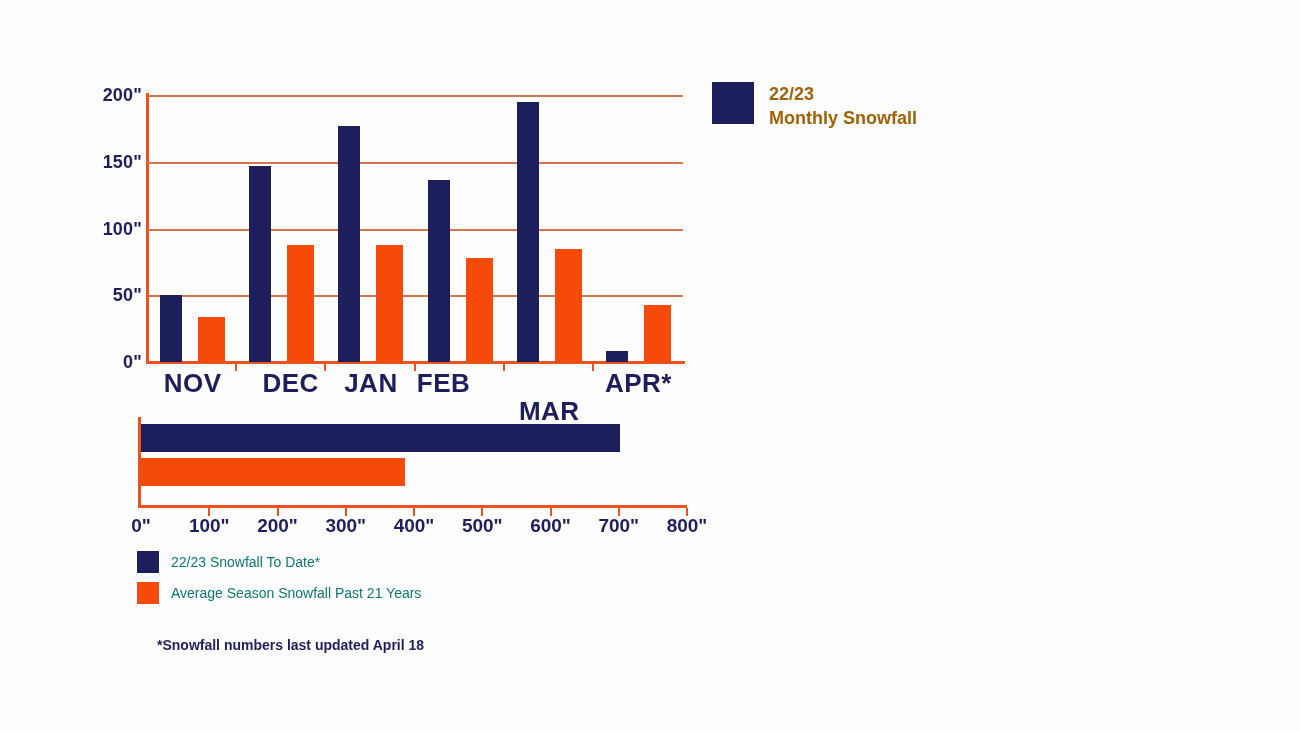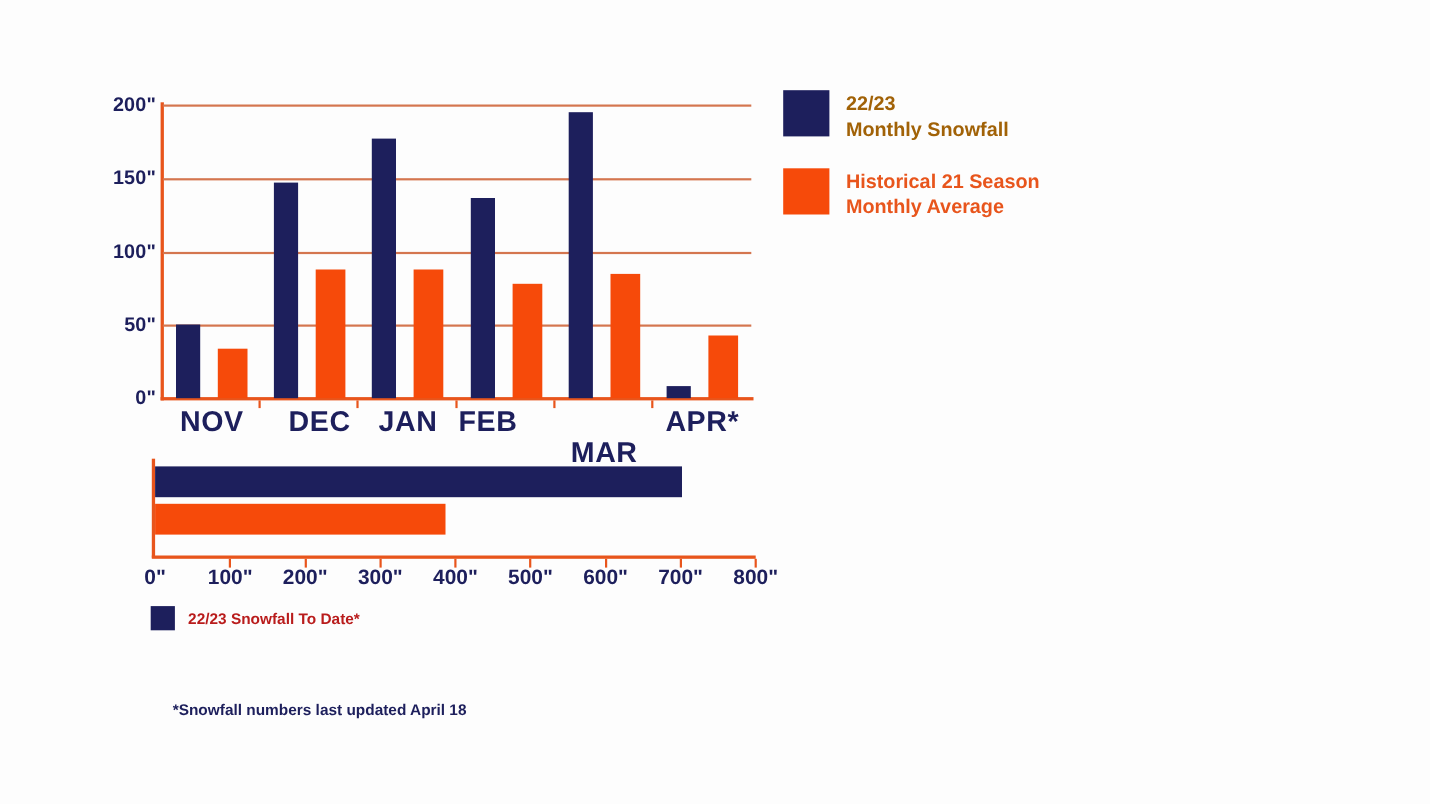--- a/index.html
+++ b/index.html
@@ -85,21 +85,21 @@
     font-size: 19px; font-weight: bold; color: #1d1f5c;
     white-space: nowrap;
   }
 
   
   #h-legend { position: absolute; left: 137px; top: 551px; }
   .hl-row { display: flex; align-items: center; margin-bottom: 9px; }
   .hl-swatch { width: 22px; height: 22px; flex: 0 0 22px; margin-right: 12px; }
   .hl-swatch.navy { background: #1d1f5c; }
   .hl-swatch.orange { background: #f64a0a; }
-  .hl-text { font-size: 14px; font-weight: bold; color: #b91c1c; }
+  .hl-text { font-size: 14px; font-weight: normal; color: #0f766e; }
   #footnote {
     position: absolute; left: 133px; top: 637px;
     font-size: 14px; font-weight: bold; color: #1d1f5c; margin-left: 24px;
   }
 </style>
 </head>
 <body>
 
 <div id="stage">
 
@@ -151,27 +151,20 @@
     </div>
 
   <div id="v-legend">
     <div class="vl-row">
       <div class="vl-swatch navy"></div>
       <div class="vl-text navy">
         <div>22/23</div>
         <div>Monthly Snowfall</div>
       </div>
     </div>
-    <div class="vl-row">
-      <div class="vl-swatch orange"></div>
-      <div class="vl-text orange">
-        <div>Historical 21 Season</div>
-        <div>Monthly Average</div>
-      </div>
-    </div>
   </div>
 
   <div id="hchart">
     <div id="h-axis-y"></div>
     <div id="h-axis-x"></div>
     <div id="h-bars">
         <div class="h-bar navy" style="width: 479.115px;"></div>
         <div class="h-bar orange" style="width: 264.127px;"></div>
       </div>
     <div id="h-ticks">
@@ -193,16 +186,20 @@
       <div class="h-xtick" style="left: 549.5px;"></div>
       <div class="h-xtick" style="left: 617.75px;"></div>
       <div class="h-xtick" style="left: 686px;"></div>
     </div>
 
   <div id="h-legend">
     <div class="hl-row">
       <div class="hl-swatch navy"></div>
       <div class="hl-text">22/23 Snowfall To Date*</div>
     </div>
+    <div class="hl-row">
+      <div class="hl-swatch orange"></div>
+      <div class="hl-text">Average Season Snowfall Past 21 Years</div>
+    </div>
   </div>
 
   <div id="footnote">*Snowfall numbers last updated April 18</div>
 </div>
 
 </body></html>

